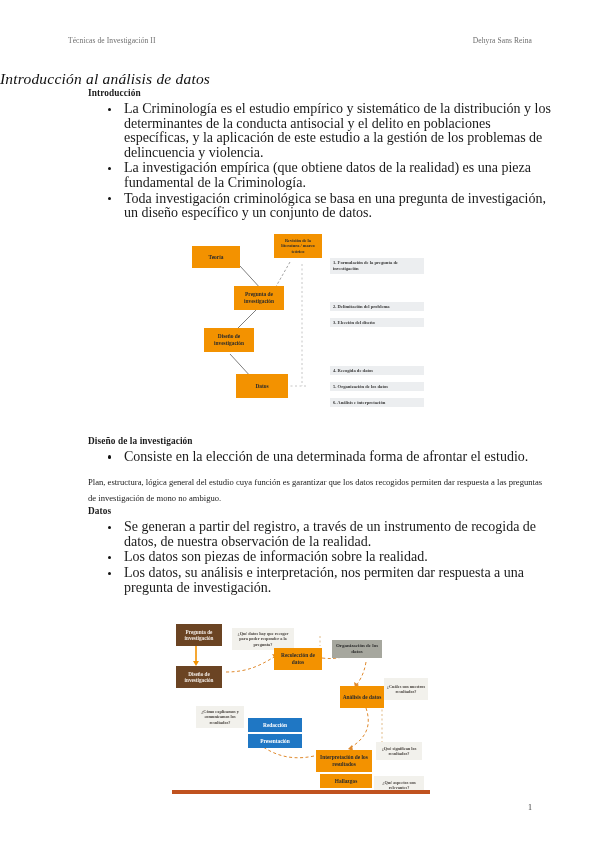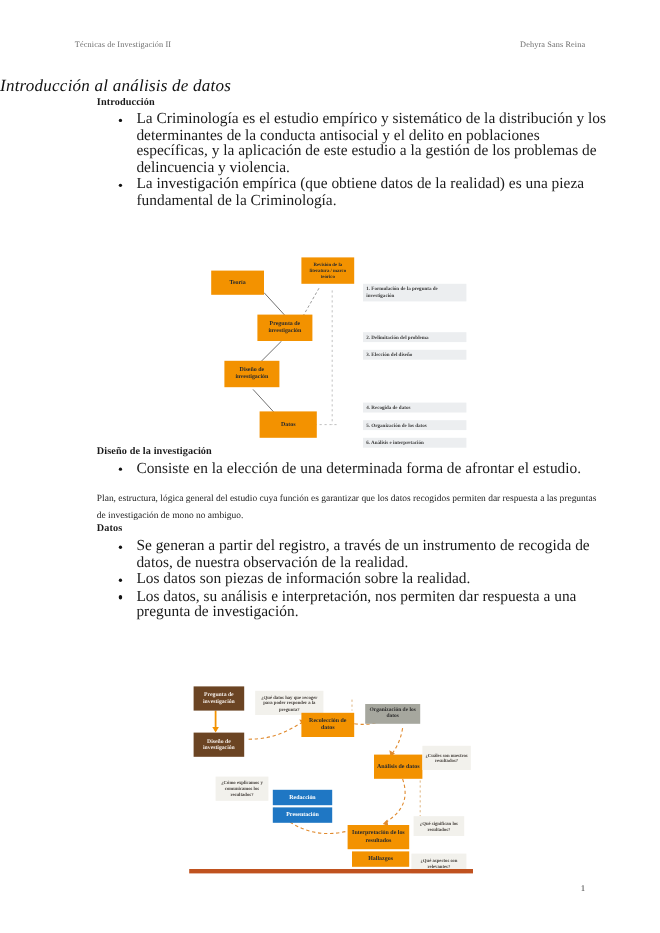--- a/index.html
+++ b/index.html
@@ -188,20 +188,21 @@
   </div>
 
   <div class="doc-title">Introducción al análisis de datos</div>
 
   <div class="content">
 
     <h2 class="sec">Introducción</h2>
     <ul class="bul">
       <li>La Criminología es el estudio empírico y sistemático de la distribución y los determinantes de la conducta antisocial y el delito en poblaciones específicas, y la aplicación de este estudio a la gestión de los problemas de delincuencia y violencia.</li>
       <li>La investigación empírica (que obtiene datos de la realidad) es una pieza fundamental de la Criminología.</li>
+      <li>Toda investigación criminológica se basa en una pregunta de investigación, un diseño específico y un conjunto de datos.</li>
     </ul>
 
     <div style="height:214px"></div>
 
     <h2 class="sec">Diseño de la investigación</h2>
     <ul class="bul">
       <li>Consiste en la elección de una determinada forma de afrontar el estudio.</li>
     </ul>
     <p class="para">Plan, estructura, lógica general del estudio cuya función es garantizar que los datos recogidos permiten dar respuesta a las preguntas de investigación de mono no ambiguo.</p>
 

